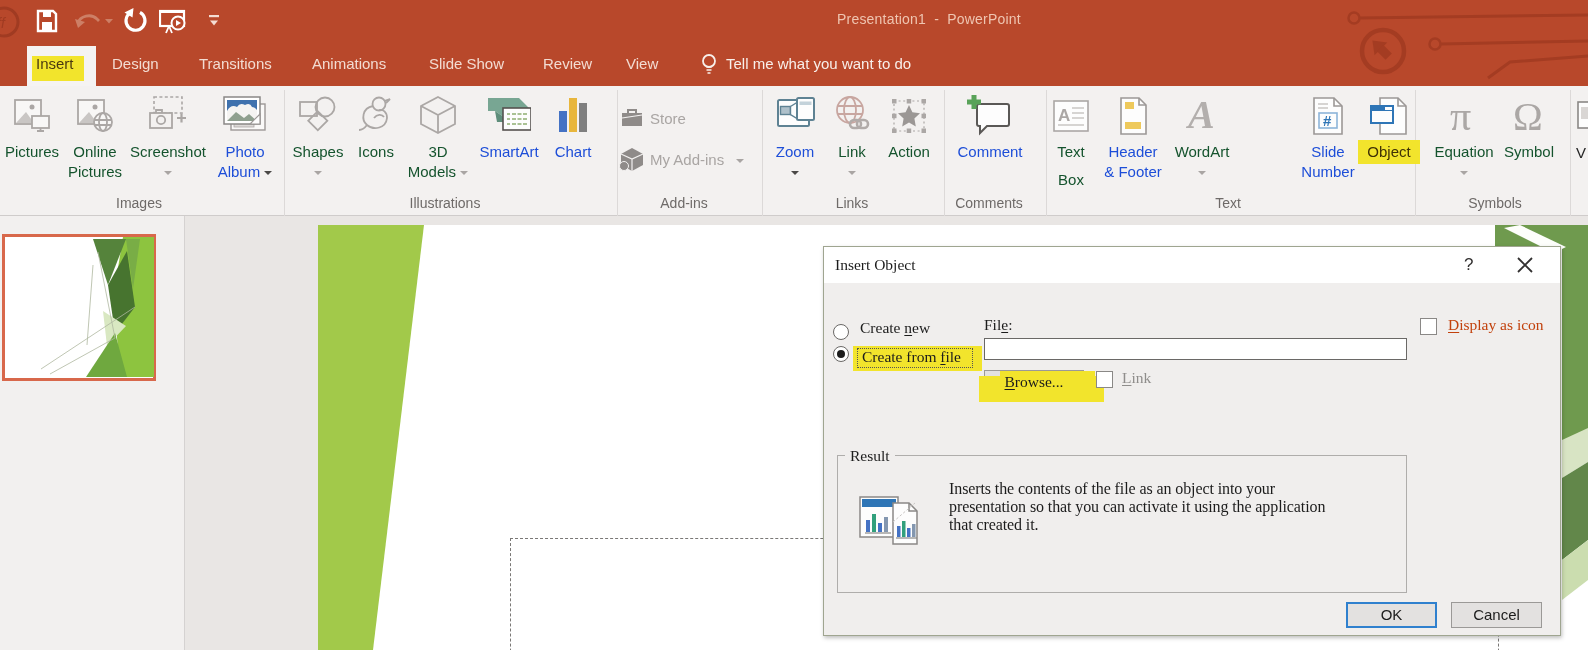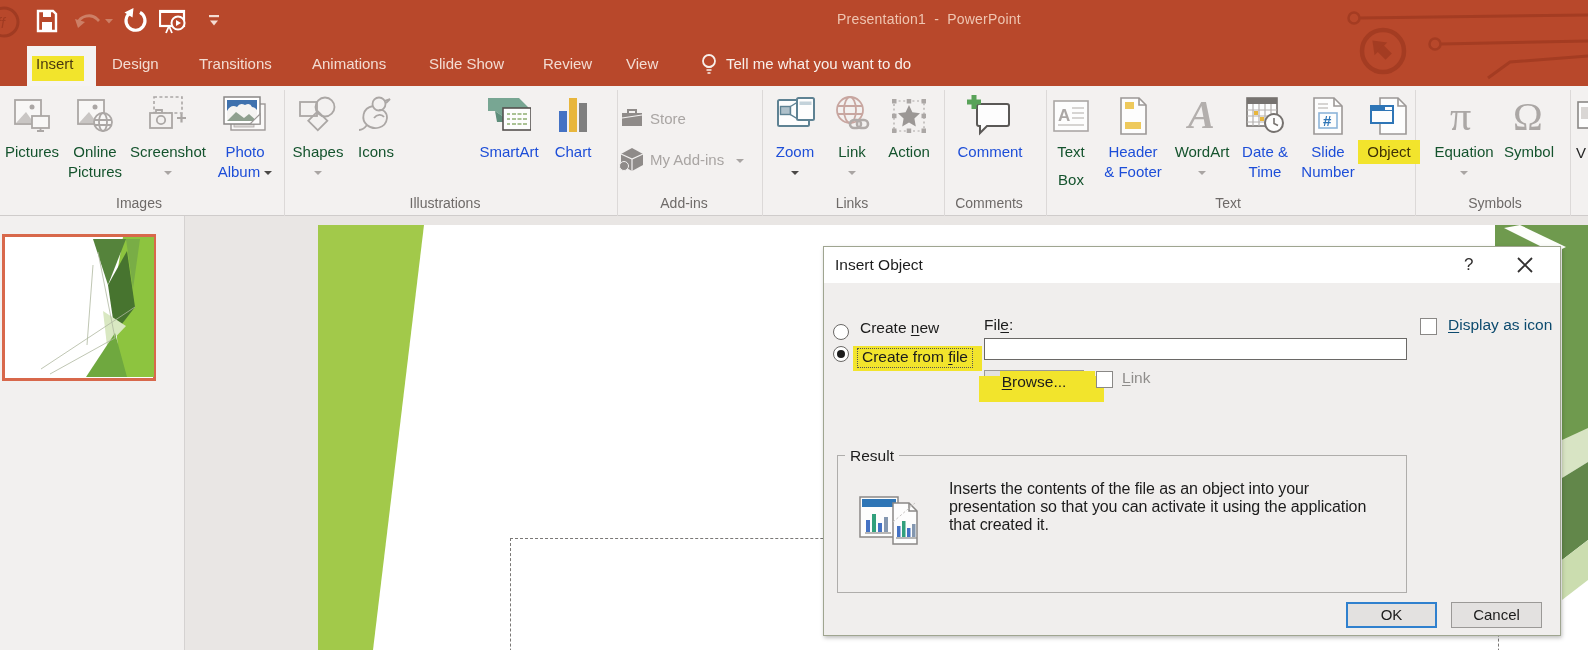--- a/index.html
+++ b/index.html
@@ -24,23 +24,23 @@
   .caret { display:inline-block; width:0; height:0; border-left:4px solid transparent; border-right:4px solid transparent; border-top:4px solid #A9A5A3; vertical-align:middle; }
   .caretd { border-top-color:#4A4846; }
   
   #content { position:absolute; left:0; top:216px; width:1588px; height:434px; background:#E9E6E4; }
   #panel { position:absolute; left:0; top:0; width:185px; height:434px; background:#F2F0EF; border-right:1px solid #D5D2D1; }
   #thumb { position:absolute; left:2px; top:18px; width:154px; height:147px; background:#fff; border:3px solid #D8684B; }
   #slide { position:absolute; left:318px; top:9px; width:1270px; height:425px; background:#fff; }
   
   #dlg { position:absolute; left:823px; top:30px; width:738px; height:390px; background:#F0EEED; border:1px solid #9FA590; box-shadow:1px 2px 4px rgba(0,0,0,0.25); }
   #dlgtitle { position:absolute; left:0; top:0; width:736px; height:36px; background:#FFFFFF; }
-  .dtx { font-size:15.5px; color:#1C1C1C; }
+  .dtx { font-size:15.5px; color:#1C1C1C;font-family:Liberation Serif, serif; }
   .gray1 { color:#8F8D8B; }
-  .gray2 { color:#0c4a6e; }
+  .gray2 { color:#c2410c; }
   .cb { position:absolute; width:17px; height:17px; background:#fff; border:1px solid #8A8886; }
   .btn { position:absolute; height:26px; background:#E3E1E0; border:1px solid #9B9997; font-size:15px; color:#1C1C1C; text-align:center; line-height:24px; }
   u { text-decoration-thickness:1px; text-underline-offset:2px; }
 </style>
 </head>
 <body>
 <div id="page">
   <div id="titlebar">
     <svg class="abs" style="left:-14px;top:2px" width="40" height="40" viewBox="0 0 40 40">
       <circle cx="18" cy="20" r="14" fill="none" stroke="#A03B22" stroke-width="3"></circle>
@@ -188,20 +188,30 @@
         <g stroke="#ABA7A5" fill="none" stroke-width="1.8">
           <circle cx="25" cy="10" r="6.5"></circle>
           <path d="M30 7 l6 -2 l-4 4"></path>
           <path d="M19 12 C8 14, 7 26, 13 31 C20 37, 32 34, 33 24 C33 18, 29 15, 25 16"></path>
           <path d="M13 31 C10 35, 8 36, 5 36"></path>
           <path d="M20 24 c3 -4, 8 -4, 10 -1"></path>
         </g>
       </svg>
       <div class="lbl dis">Icons</div>
     </div>
+    <div class="bb" style="left:406px;width:64px">
+      <svg width="44" height="44" viewBox="0 0 44 44">
+        <g stroke="#ABA7A5" fill="none" stroke-width="1.8">
+          <path d="M22 3 L39 12 L39 30 L22 39 L5 30 L5 12 z"></path>
+          <path d="M5 12 L22 21 L39 12 M22 21 L22 39"></path>
+        </g>
+      </svg>
+      <div class="lbl dis">3D</div>
+      <div class="lbl dis" style="margin-top:0">Models <span class="caret"></span></div>
+    </div>
     <div class="bb" style="left:472px;width:74px">
       <svg width="44" height="44" viewBox="0 0 44 44">
         <polygon points="1,4 32,4 42,14 42,28 24,28 8,17 1,17" fill="#78A693"></polygon>
         <polygon points="8,17 24,28 10,28" fill="#5E8E7B"></polygon>
         <rect x="16" y="14" width="28" height="22" fill="#FDFDFD" stroke="#55524F" stroke-width="1.6"></rect>
         <g stroke="#8FAF72" stroke-width="1.6">
           <path d="M20 20 h3 M25 20 h16 M20 25 h3 M25 25 h16 M20 30 h3 M25 30 h16" stroke-dasharray="4 1.5"></path>
         </g>
       </svg>
       <div class="lbl">SmartArt</div>
@@ -304,35 +314,20 @@
       </svg>
       <div class="lbl">Header</div>
       <div class="lbl" style="margin-top:0">&amp; Footer</div>
     </div>
     <div class="bb" style="left:1172px;width:60px">
       <svg width="44" height="44" viewBox="0 0 44 44">
         <text x="8" y="34" font-size="40" font-style="italic" font-weight="bold" fill="#B3AFAD" font-family="'Liberation Serif',serif">A</text>
       </svg>
       <div class="lbl dis">WordArt</div>
       <div class="lbl" style="margin-top:0"><span class="caret"></span></div>
-    </div>
-    <div class="bb" style="left:1234px;width:62px">
-      <svg width="44" height="44" viewBox="0 0 44 44">
-        <rect x="4" y="4" width="30" height="28" fill="#FDFDFD" stroke="#76726F" stroke-width="1.6"></rect>
-        <rect x="4" y="4" width="30" height="6" fill="#76726F"></rect>
-        <g stroke="#B5B1AF" stroke-width="1.2" fill="none">
-          <path d="M4 16 h30 M4 22 h30 M4 28 h30 M10 10 v22 M16 10 v22 M22 10 v22 M28 10 v22"></path>
-        </g>
-        <rect x="11" y="17" width="4" height="4" fill="#E8B63C"></rect>
-        <rect x="17" y="23" width="4" height="4" fill="#E8B63C"></rect>
-        <circle cx="31" cy="29" r="9" fill="#FDFDFD" stroke="#76726F" stroke-width="2"></circle>
-        <path d="M31 24 v5.5 l4 2" fill="none" stroke="#76726F" stroke-width="1.6"></path>
-      </svg>
-      <div class="lbl">Date &amp;</div>
-      <div class="lbl" style="margin-top:0">Time</div>
     </div>
     <div class="bb" style="left:1298px;width:60px">
       <svg width="44" height="44" viewBox="0 0 44 44">
         <path d="M8 4 h20 l8 8 v28 h-28 z" fill="#FDFDFD" stroke="#9C9896" stroke-width="1.6"></path>
         <path d="M28 4 l0 8 l8 0" fill="none" stroke="#9C9896" stroke-width="1.6"></path>
         <g stroke="#C9C6C4" stroke-width="1.6">
           <path d="M12 10 h10 M12 14 h10"></path>
         </g>
         <rect x="13" y="19" width="18" height="15" fill="#FDFDFD" stroke="#8DB4D9" stroke-width="1.6"></rect>
         <text x="17" y="32" font-size="15" font-weight="bold" fill="#2E75B6">#</text>

